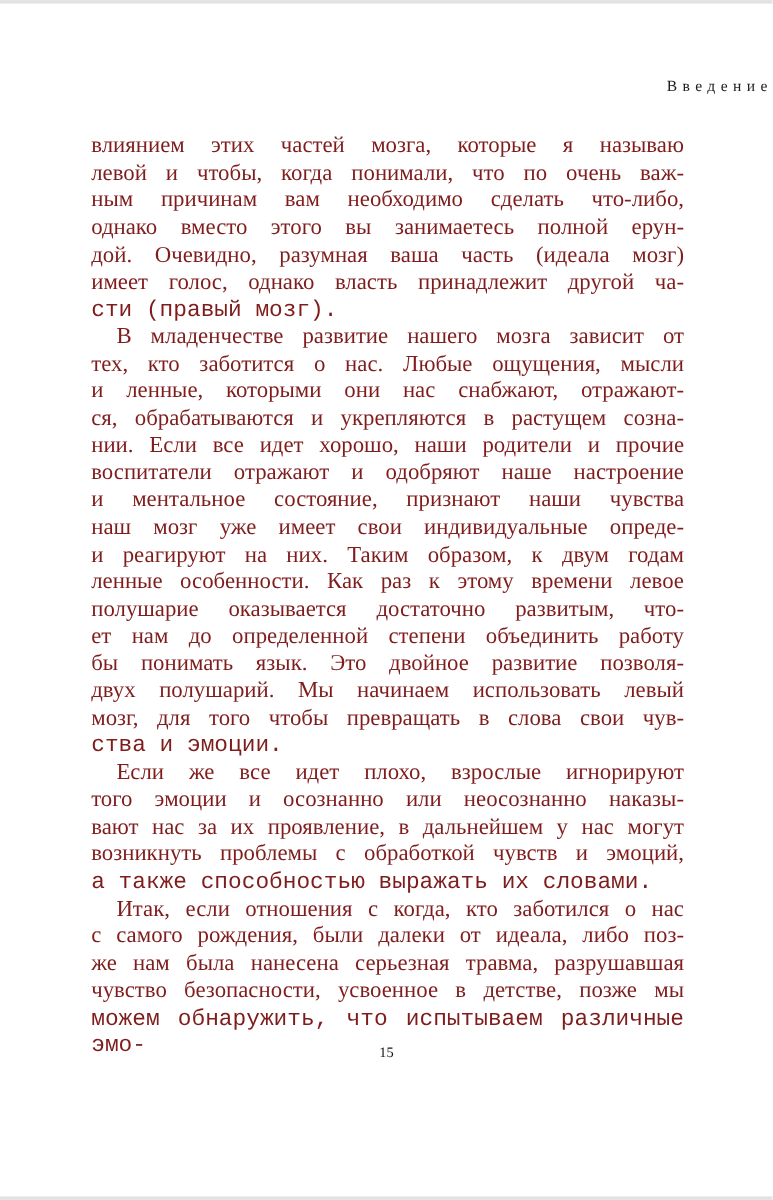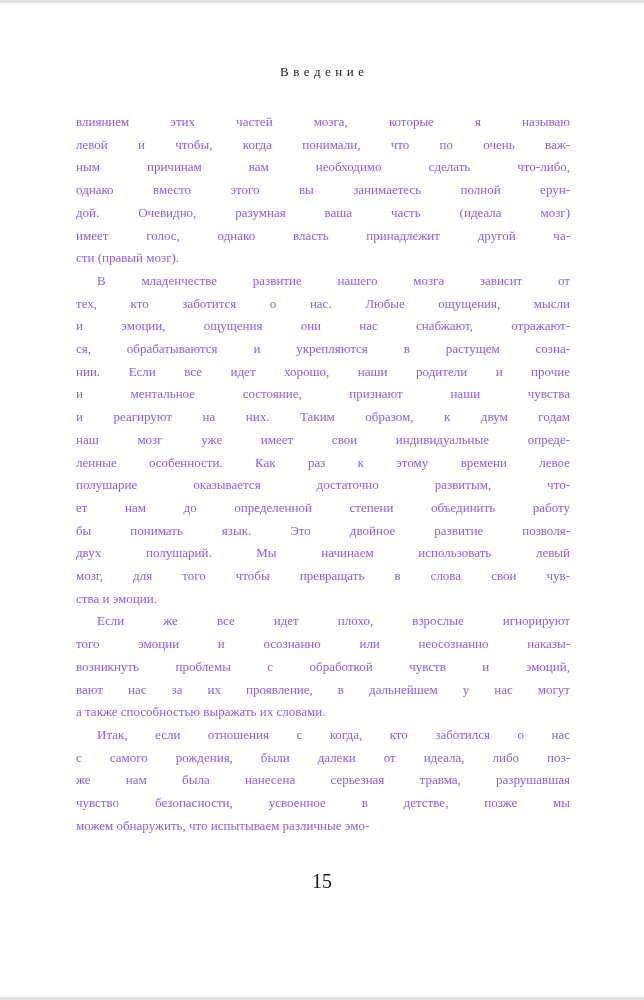--- a/index.html
+++ b/index.html
@@ -25,56 +25,57 @@
     background: #e3e3e3;
   }
   .edge-bar.top { top: 0; }
   .edge-bar.bottom { bottom: 0; }
 
   .running-head {
     position: absolute;
     top: 64px;
     left: 0;
     width: 100%;
-    text-align: center;
+    text-align: right;
     font-size: 13px;
     letter-spacing: 4.5px;
     text-indent: 4.5px; 
     color: #1c1c1c;
   }
 
   .text-block {
     position: absolute;
     top: 111px;
     left: 76px;
     width: 494px;
-    font-size: 13px;
+    font-size: 19px;
     line-height: 22.7px;
-    color: #8b5cf6;
+    color: #7f1d1d;
   }
   .para { margin: 0; padding: 0; }
   .line {
     text-align: justify;
     text-align-last: justify;
     white-space: normal;
   }
   .line.last {
     text-align-last: left;
+    font-family: Liberation Mono, monospace;
   }
   .para.indent .line:first-child {
     text-indent: 21px;
   }
 
   .page-number {
     position: absolute;
     top: 870px;
     left: 0;
     width: 100%;
     text-align: center;
-    font-size: 20px;
+    font-size: 12px;
     color: #141414;
   }
 </style>
 </head>
 <body>
 
 <div class="page">
   <div class="edge-bar top"></div>
 
   <div class="running-head">Введение</div>
@@ -85,39 +86,40 @@
         <div class="line">левой и чтобы, когда понимали, что по очень важ-</div>
         <div class="line">ным причинам вам необходимо сделать что-либо,</div>
         <div class="line">однако вместо этого вы занимаетесь полной ерун-</div>
         <div class="line">дой. Очевидно, разумная ваша часть (идеала мозг)</div>
         <div class="line">имеет голос, однако власть принадлежит другой ча-</div>
         <div class="line last">сти (правый мозг).</div>
       </div>
       <div class="para indent">
         <div class="line">В младенчестве развитие нашего мозга зависит от</div>
         <div class="line">тех, кто заботится о нас. Любые ощущения, мысли</div>
-        <div class="line">и эмоции, ощущения они нас снабжают, отражают-</div>
+        <div class="line">и ленные, которыми они нас снабжают, отражают-</div>
         <div class="line">ся, обрабатываются и укрепляются в растущем созна-</div>
         <div class="line">нии. Если все идет хорошо, наши родители и прочие</div>
+        <div class="line">воспитатели отражают и одобряют наше настроение</div>
         <div class="line">и ментальное состояние, признают наши чувства</div>
+        <div class="line">наш мозг уже имеет свои индивидуальные опреде-</div>
         <div class="line">и реагируют на них. Таким образом, к двум годам</div>
-        <div class="line">наш мозг уже имеет свои индивидуальные опреде-</div>
         <div class="line">ленные особенности. Как раз к этому времени левое</div>
         <div class="line">полушарие оказывается достаточно развитым, что-</div>
         <div class="line">ет нам до определенной степени объединить работу</div>
         <div class="line">бы понимать язык. Это двойное развитие позволя-</div>
         <div class="line">двух полушарий. Мы начинаем использовать левый</div>
         <div class="line">мозг, для того чтобы превращать в слова свои чув-</div>
         <div class="line last">ства и эмоции.</div>
       </div>
       <div class="para indent">
         <div class="line">Если же все идет плохо, взрослые игнорируют</div>
         <div class="line">того эмоции и осознанно или неосознанно наказы-</div>
+        <div class="line">вают нас за их проявление, в дальнейшем у нас могут</div>
         <div class="line">возникнуть проблемы с обработкой чувств и эмоций,</div>
-        <div class="line">вают нас за их проявление, в дальнейшем у нас могут</div>
         <div class="line last">а также способностью выражать их словами.</div>
       </div>
       <div class="para indent">
         <div class="line">Итак, если отношения с когда, кто заботился о нас</div>
         <div class="line">с самого рождения, были далеки от идеала, либо поз-</div>
         <div class="line">же нам была нанесена серьезная травма, разрушавшая</div>
         <div class="line">чувство безопасности, усвоенное в детстве, позже мы</div>
         <div class="line last">можем обнаружить, что испытываем различные эмо-</div>
       </div>
     </div>

